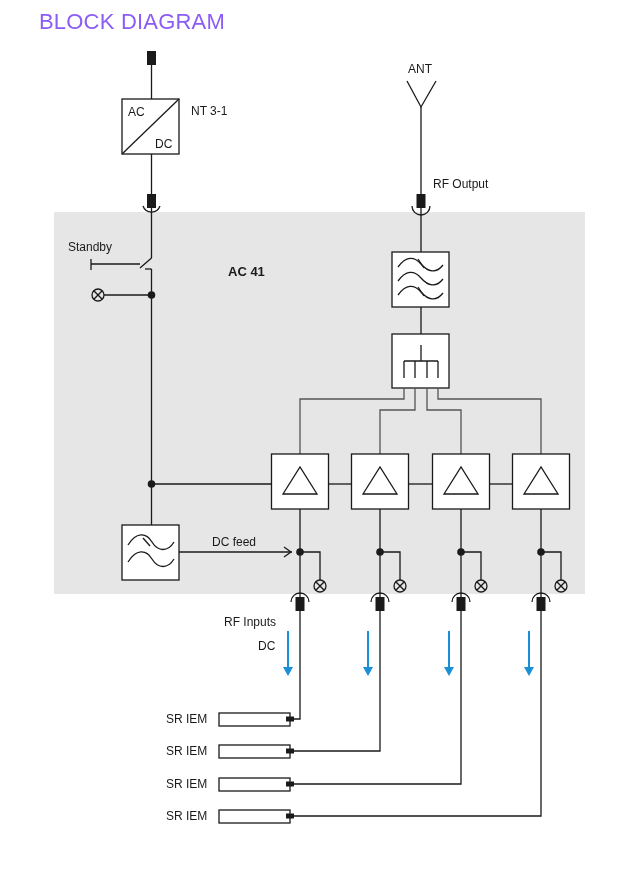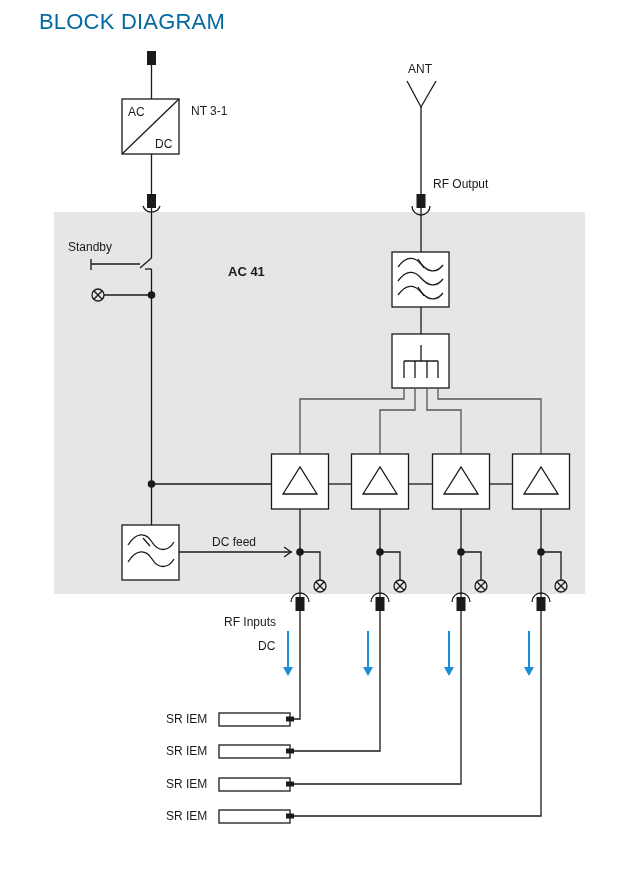--- a/index.html
+++ b/index.html
@@ -1,17 +1,17 @@
 <!DOCTYPE html>
 <html><head>
 <meta charset="utf-8">
 <style>
   html, body { margin: 0; padding: 0; background: #ffffff; }
   body { width: 627px; height: 874px; position: relative; overflow: hidden; font-family: "Liberation Sans", sans-serif; }
-  #title { position: absolute; left: 39px; top: 9px; font-size: 22px; font-weight: normal; color: #0369a1; letter-spacing: 0.2px; margin: 0; }
+  #title { position: absolute; left: 39px; top: 9px; font-size: 22px; font-weight: normal; color: #8b5cf6; letter-spacing: 0.2px; margin: 0; }
   svg { position: absolute; left: 0; top: 0; }
   .lbl { font-family: "Liberation Sans", sans-serif; font-size: 12px; fill: #1a1a1a; }
   .lblb { font-family: "Liberation Sans", sans-serif; font-size: 13px; font-weight: bold; fill: #1a1a1a; }
   .w { stroke: #1a1a1a; stroke-width: 1.3; fill: none; }
   .wg { stroke: #555; stroke-width: 1.3; fill: none; }
   .box { stroke: #1a1a1a; stroke-width: 1.3; fill: #ffffff; }
   .plug { fill: #1a1a1a; }
   .dot { fill: #1a1a1a; }
   .arrow { stroke: #1a8fd6; stroke-width: 2; fill: none; }
   .arrowhead { fill: #1a8fd6; }

